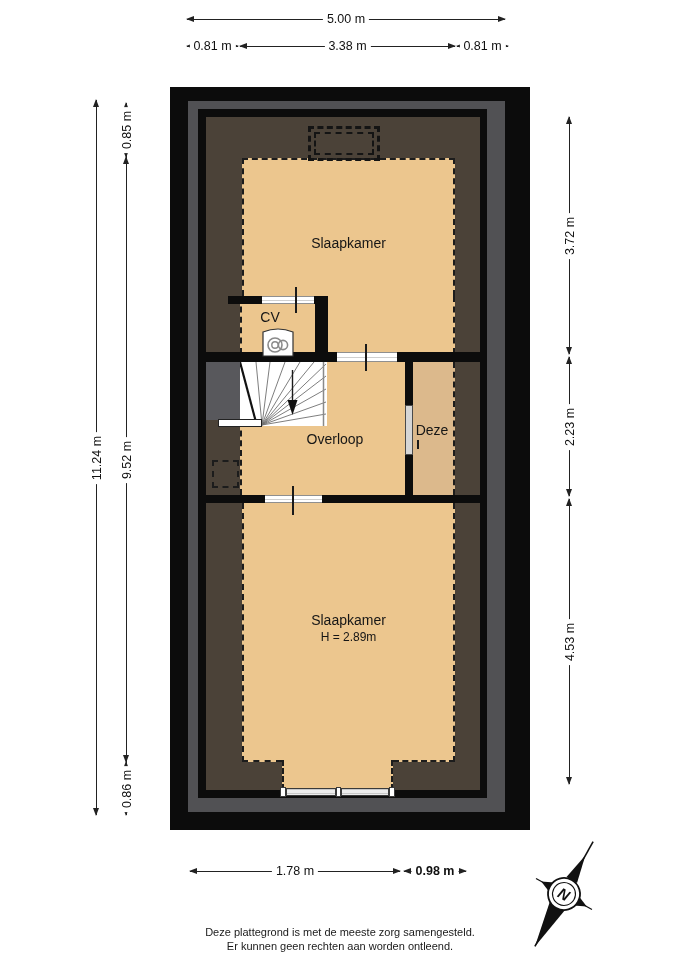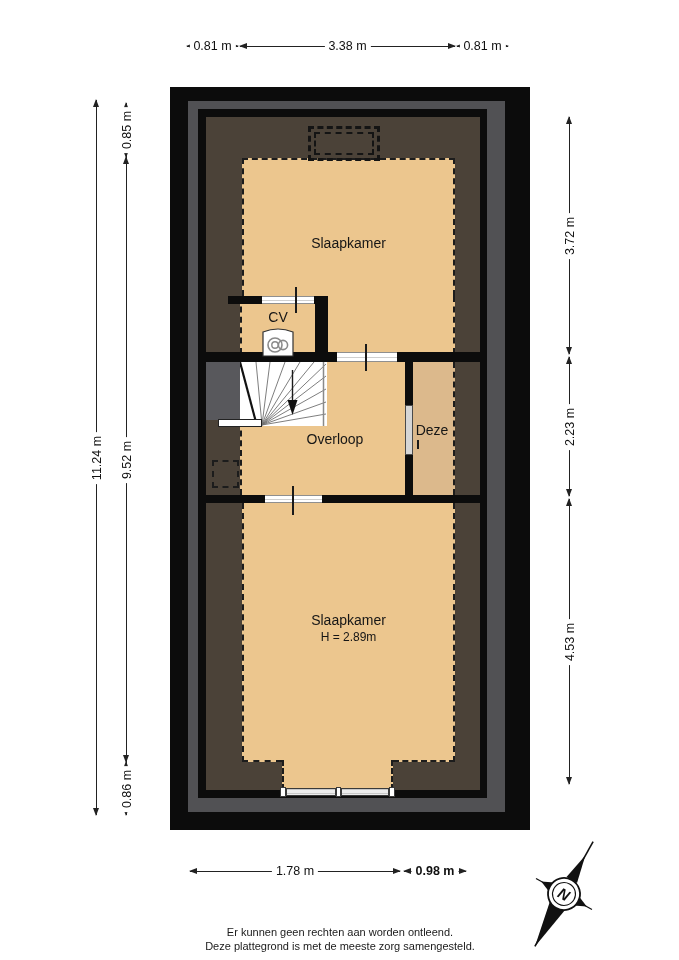--- a/index.html
+++ b/index.html
@@ -50,20 +50,26 @@
   .roomlabel{position:absolute;font-size:14px;color:#161616;text-align:center;line-height:16px;}
   .sublabel{position:absolute;font-size:12px;color:#161616;text-align:center;line-height:14px;}
   #footer{position:absolute;left:100px;top:925px;width:480px;text-align:center;
     font-size:11px;line-height:14px;color:#1a1a1a;}
 </style>
 </head>
 <body>
 
 <div id="canvas">
 
+  <div class="dim h" style="left:187px;top:14px;width:318px;">
+    <i class="ln"></i>
+      <i class="ar a1"></i>
+      <i class="ar a2"></i>
+    <b class="lab" style="font-weight:normal;">5.00 m</b>
+  </div>
   <div class="dim h" style="left:187px;top:41px;width:51px;">
     <i class="ln"></i>
       <i class="ar a1"></i>
       <i class="ar a2"></i>
     <b class="lab" style="font-weight:normal;">0.81 m</b>
   </div>
   <div class="dim h" style="left:240px;top:41px;width:215px;">
     <i class="ln"></i>
       <i class="ar a1"></i>
       <i class="ar a2"></i>
@@ -198,38 +204,38 @@
     <circle cx="21" cy="20" r="4.6" fill="none" stroke="#8a8a8a" stroke-width="1.6"></circle>
   </svg>
 
   <div class="abs wincap" style="left:280px;top:787px;width:6px;height:10px;"></div>
   <div class="abs win" style="left:286px;top:788px;width:50px;height:8px;"></div>
   <div class="abs wincap" style="left:336px;top:787px;width:5px;height:10px;"></div>
   <div class="abs win" style="left:341px;top:788px;width:48px;height:8px;"></div>
   <div class="abs wincap" style="left:389px;top:787px;width:6px;height:10px;"></div>
 
   <div class="roomlabel" style="left:242px;top:235px;width:213px;">Slaapkamer</div>
-  <div class="roomlabel" style="left:265px;top:309px;width:26px;">CV</div>
+  <div class="roomlabel" style="left:257px;top:309px;width:26px;">CV</div>
   <div class="roomlabel" style="left:250px;top:431px;width:170px;">Overloop</div>
   <div class="roomlabel" style="left:408px;top:422px;width:48px;">Deze</div>
   <div class="roomlabel" style="left:242px;top:612px;width:213px;">Slaapkamer</div>
   <div class="sublabel" style="left:242px;top:630px;width:213px;">H = 2.89m</div>
 
   <svg class="abs" style="left:506px;top:832px;" width="120" height="126" viewBox="0 0 120 126">
     <g transform="rotate(29 58 62)">
       <line x1="58" y1="2" x2="58" y2="122" stroke="#111" stroke-width="1.6"></line>
       <line x1="26" y1="62" x2="90" y2="62" stroke="#111" stroke-width="1.2"></line>
       <polygon points="58,18 52,46 64,46" fill="#111"></polygon>
       <polygon points="58,122 49,74 67,74" fill="#111"></polygon>
       <polygon points="32,62 50,54 50,70" fill="#111"></polygon>
       <polygon points="84,62 66,54 66,70" fill="#111"></polygon>
       <circle cx="58" cy="62" r="16" fill="#ffffff" stroke="#111" stroke-width="1.8"></circle>
       <circle cx="58" cy="62" r="11.5" fill="#ffffff" stroke="#111" stroke-width="1.1"></circle>
       <text x="58" y="67.5" text-anchor="middle" font-size="15" font-style="italic" font-weight="bold" font-family="Liberation Sans, DejaVu Sans, sans-serif" fill="#111">N</text>
     </g>
   </svg>
 
   <div id="footer">
+    <div>Deze plattegrond is met de meeste zorg samengesteld.</div>
     <div>Er kunnen geen rechten aan worden ontleend.</div>
-    <div>Deze plattegrond is met de meeste zorg samengesteld.</div>
   </div>
 
 </div>
 
 </body></html>

